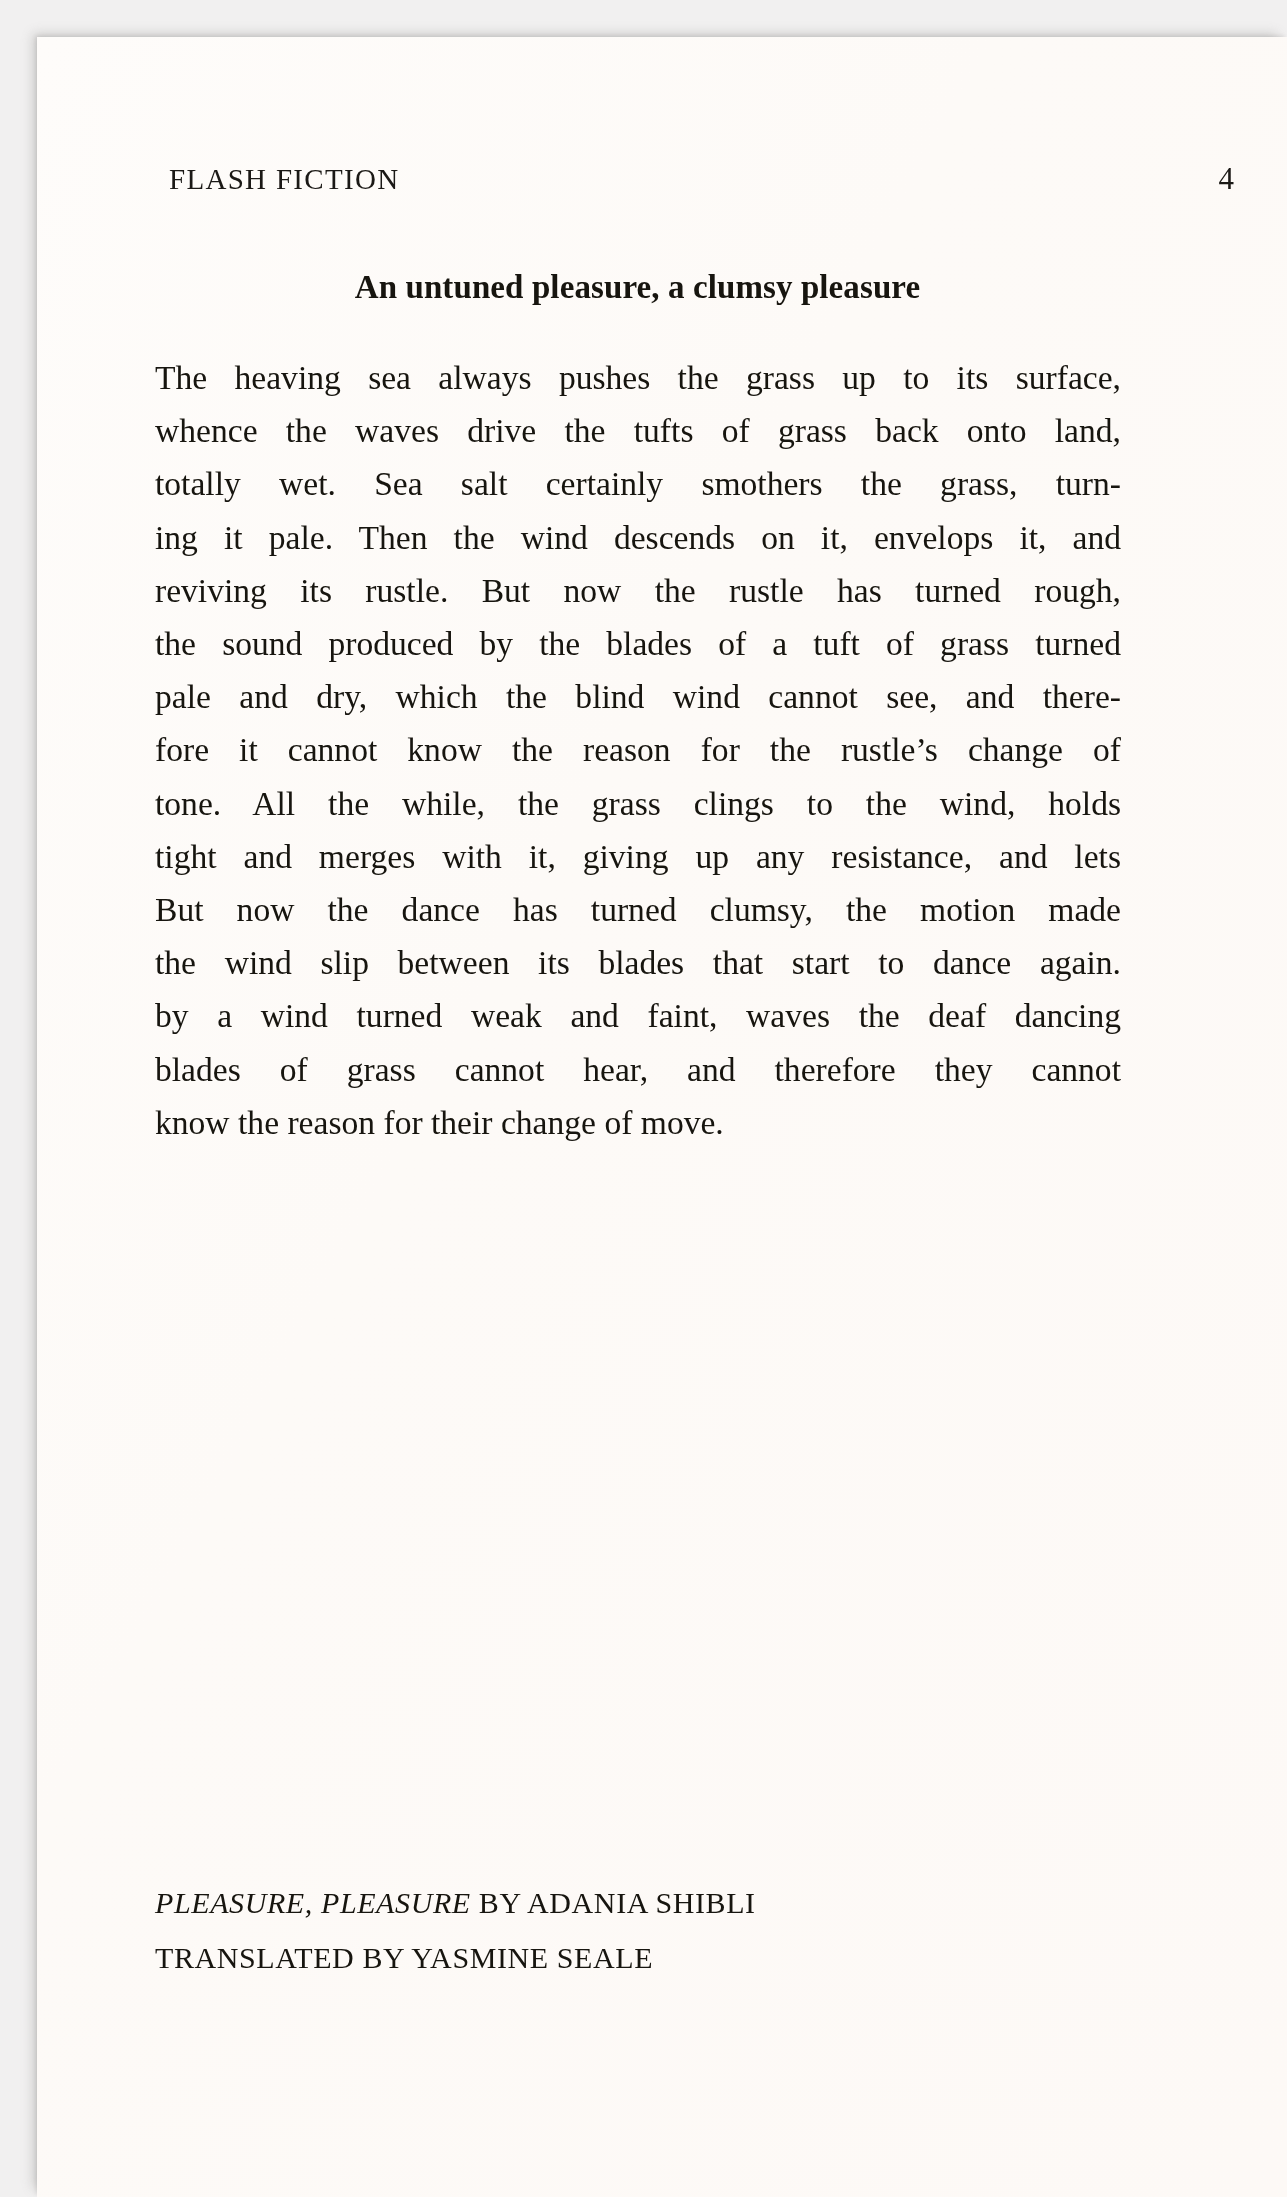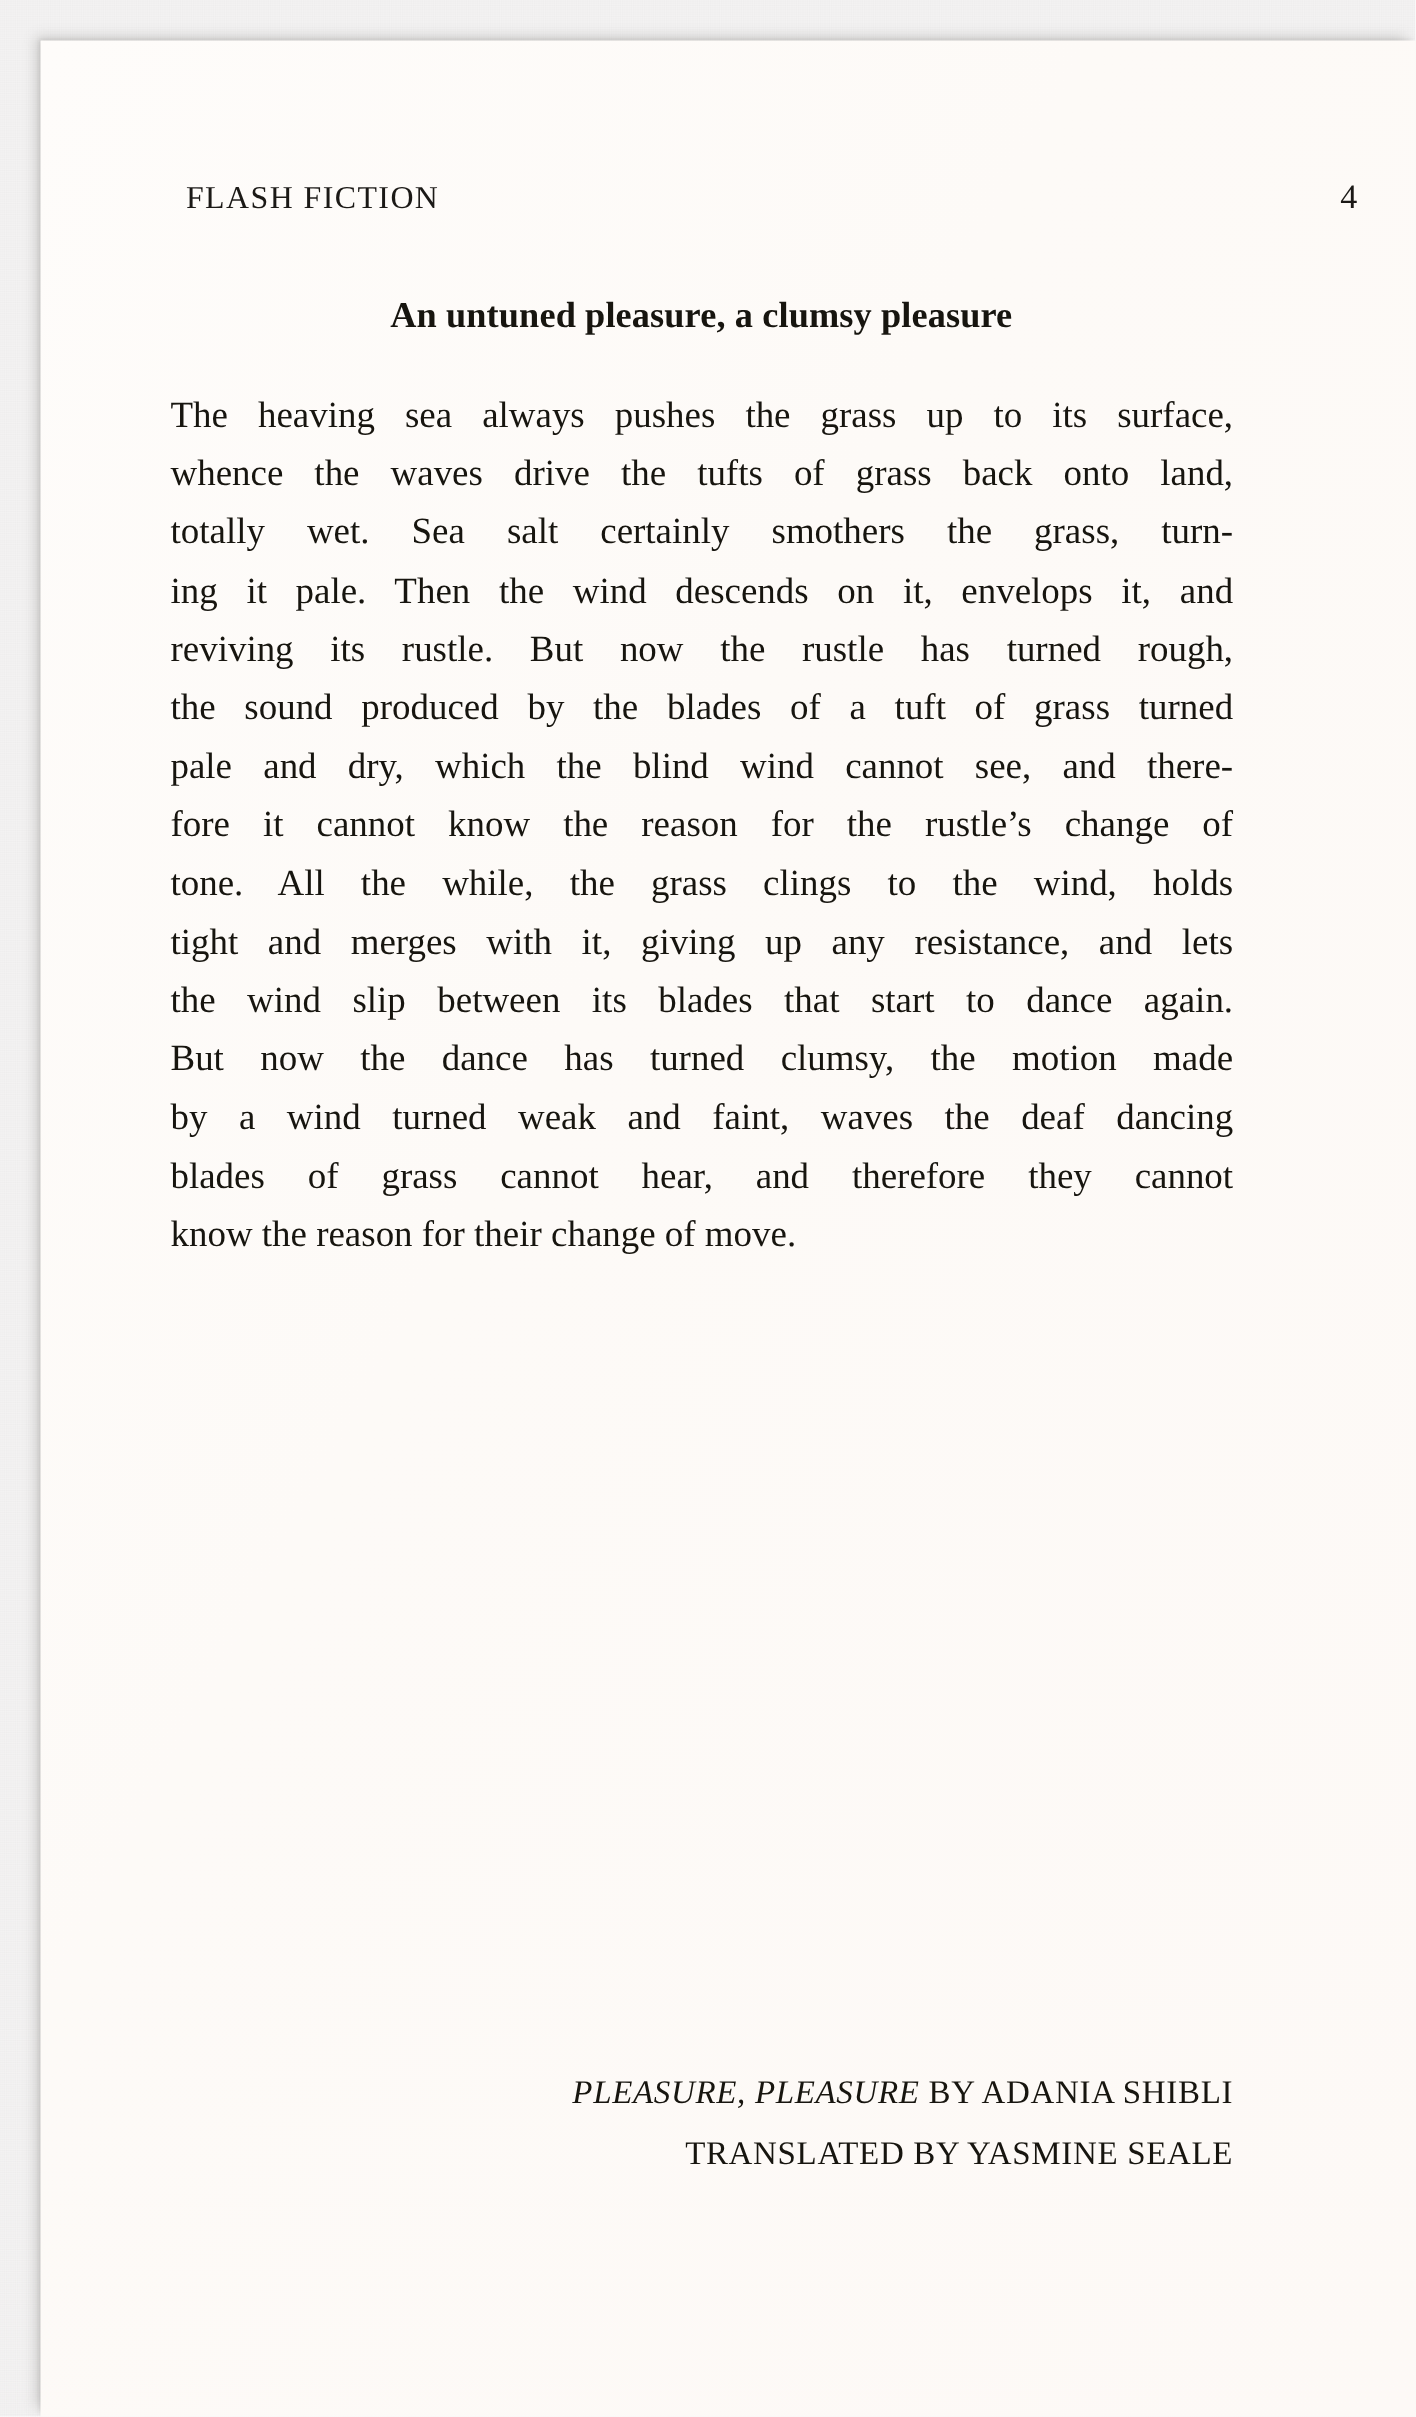--- a/index.html
+++ b/index.html
@@ -122,21 +122,21 @@
     text-align: left;
     text-align-last: left;
   }
 
   
   .credit {
     position: absolute;
     left: 118px;
     top: 1838px;
     width: 966px;
-    text-align: right;
+    text-align: left;
     color: #17150f;
     font-family: "Liberation Serif", "DejaVu Serif", serif;
   }
   .credit-line {
     font-size: 30px;
     line-height: 55px;
     letter-spacing: 0.6px;
     white-space: nowrap;
   }
   .credit-work {
@@ -165,22 +165,22 @@
         <span class="ln-j">The heaving sea always pushes the grass up to its surface,</span>
         <span class="ln-j">whence the waves drive the tufts of grass back onto land,</span>
         <span class="ln-j">totally wet. Sea salt certainly smothers the grass, turn-</span>
         <span class="ln-j">ing it pale. Then the wind descends on it, envelops it, and</span>
         <span class="ln-j">reviving its rustle. But now the rustle has turned rough,</span>
         <span class="ln-j">the sound produced by the blades of a tuft of grass turned</span>
         <span class="ln-j">pale and dry, which the blind wind cannot see, and there-</span>
         <span class="ln-j">fore it cannot know the reason for the rustle’s change of</span>
         <span class="ln-j">tone. All the while, the grass clings to the wind, holds</span>
         <span class="ln-j">tight and merges with it, giving up any resistance, and lets</span>
+        <span class="ln-j">But now the dance has turned clumsy, the motion made</span>
         <span class="ln-j">the wind slip between its blades that start to dance again.</span>
-        <span class="ln-j">But now the dance has turned clumsy, the motion made</span>
         <span class="ln-j">by a wind turned weak and faint, waves the deaf dancing</span>
         <span class="ln-j">blades of grass cannot hear, and therefore they cannot</span>
         <span class="ln-last">know the reason for their change of move.</span>
       </p>
     </div>
 
     <div class="credit">
       <div class="credit-line"><span class="credit-work">PLEASURE, PLEASURE</span><span> BY ADANIA SHIBLI</span></div>
       <div class="credit-line">TRANSLATED BY YASMINE SEALE</div>
     </div>

